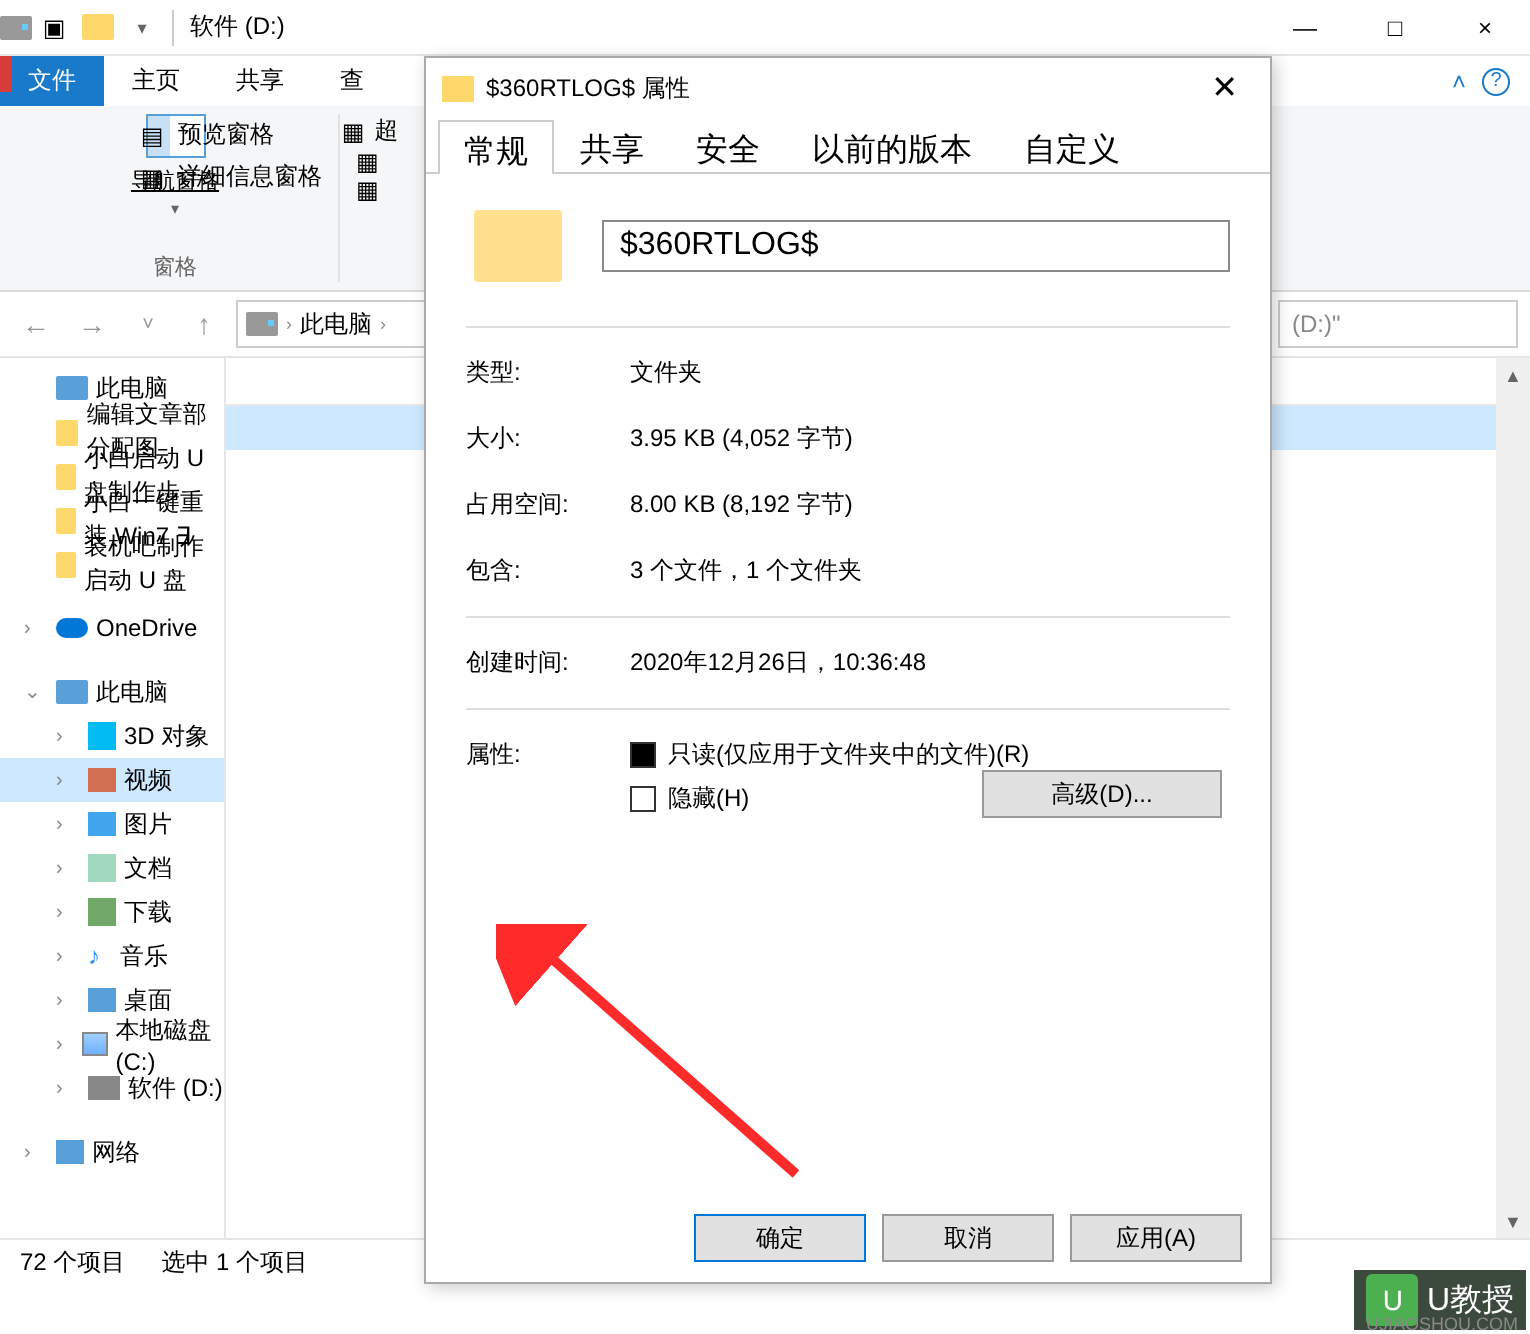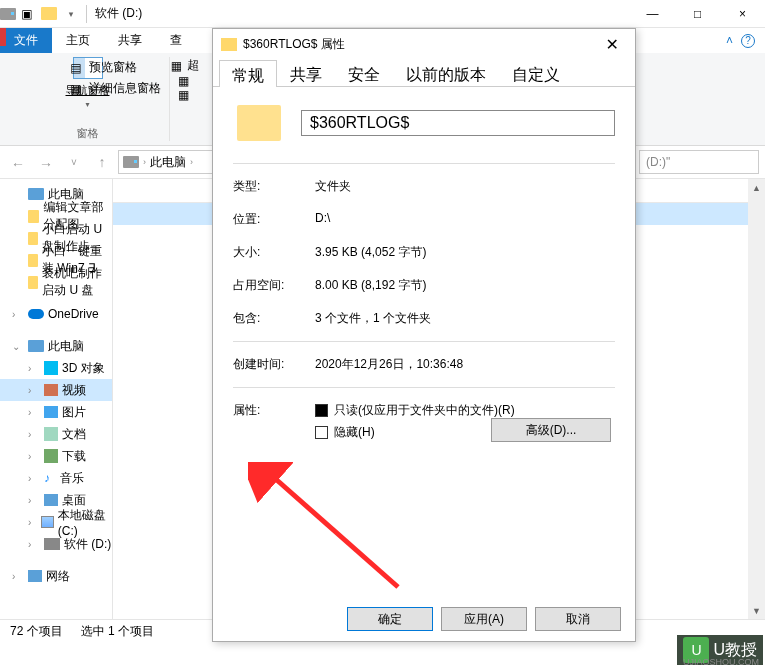--- a/index.html
+++ b/index.html
@@ -359,24 +359,20 @@
     <div class="dlg-hdr-row">
       <div class="big-folder"></div>
       <div class="name-field">$360RTLOG$</div>
     </div>
     <div class="dlg-sep"></div>
     <div class="dlg-row">
         <span class="k">类型:</span>
         <span class="v">文件夹</span>
       </div>
     <div class="dlg-row">
-        <span class="k">位置:</span>
-        <span class="v">D:\</span>
-      </div>
-    <div class="dlg-row">
         <span class="k">大小:</span>
         <span class="v">3.95 KB (4,052 字节)</span>
       </div>
     <div class="dlg-row">
         <span class="k">占用空间:</span>
         <span class="v">8.00 KB (8,192 字节)</span>
       </div>
     <div class="dlg-row">
         <span class="k">包含:</span>
         <span class="v">3 个文件，1 个文件夹</span>
@@ -397,22 +393,22 @@
     <div class="attr-row">
       <span class="chk"></span>
       <span>隐藏(H)</span>
     </div>
     <div class="adv-btn-row">
       <button class="adv-btn">高级(D)...</button>
     </div>
   </div>
   <div class="dlg-buttons">
     <button class="dlg-btn primary">确定</button>
+    <button class="dlg-btn">取消</button>
     <button class="dlg-btn">应用(A)</button>
-    <button class="dlg-btn">取消</button>
   </div>
 </div>
 
 <svg class="redarrow" width="170" height="140">
   <defs>
     <marker id="ah" markerWidth="12" markerHeight="12" refX="2" refY="6" orient="auto">
       <path d="M0,0 L12,6 L0,12 Z" fill="#ff2a2a"></path>
     </marker>
   </defs>
   <line x1="150" y1="125" x2="22" y2="12" stroke="#ff2a2a" stroke-width="5" marker-end="url(#ah)"></line>

